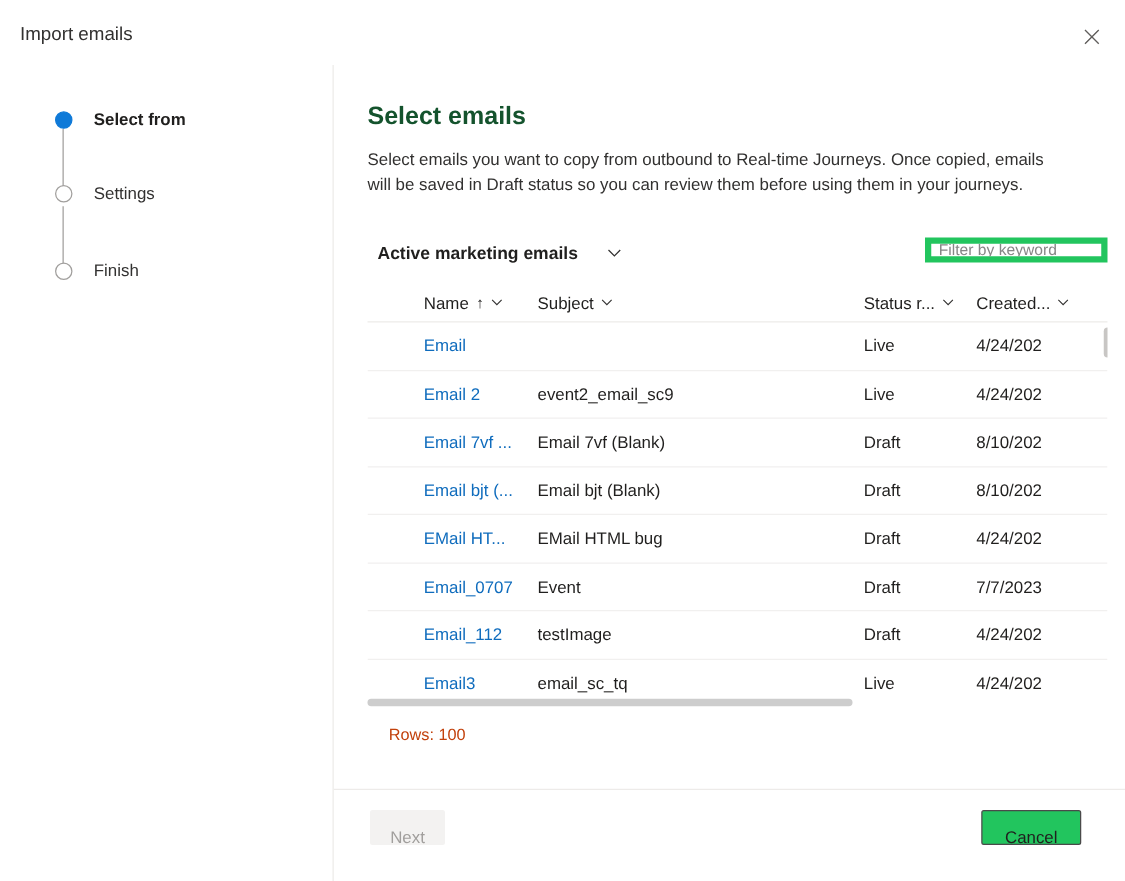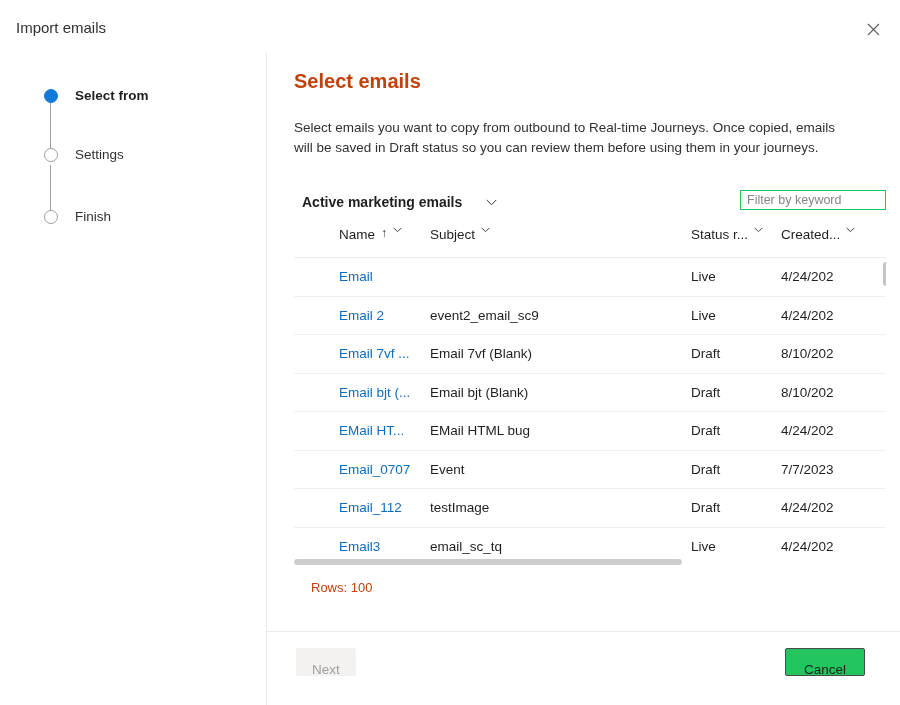--- a/index.html
+++ b/index.html
@@ -115,25 +115,25 @@
   .content {
     position: absolute;
     left: 267px;
     top: 0;
     width: 633px;
     height: 653px;
   }
   .page-title {
     position: absolute;
     left: 27px;
-    top: 16px;
+    top: 28px;
     font-size: 20px;
     line-height: 26px;
     font-weight: 600;
-    color: #c2410c;
+    color: #14532d;
   }
   .page-desc {
     position: absolute;
     left: 27px;
     top: 66px;
     width: 545px;
     font-size: 13.5px;
     line-height: 20px;
     color: #323130;
   }
@@ -168,21 +168,21 @@
     display: inline-flex;
     align-items: center;
   }
   .filter-input {
     position: absolute;
     right: 0;
     top: -1px;
     width: 146px;
     height: 20px;
     box-sizing: border-box;
-    border: 1px solid #22c55e;
+    border: 5px solid #22c55e;
     background: #ffffff;
     padding: 0 6px;
     font-family: "Liberation Sans", sans-serif;
     font-size: 12.5px;
     color: #0f766e;
     outline: none;
     border-radius: 0;
   }
   .filter-input::placeholder { color: #868686; opacity: 1; }
 
@@ -196,21 +196,21 @@
   .grid-headrow {
     position: relative;
     height: 30px;
     border-bottom: 1px solid #edebe9;
   }
   .grid-head-cell {
     position: absolute;
     top: 0;
     height: 30px;
     display: flex;
-    align-items: flex-start;
+    align-items: center;
     font-size: 13.5px;
     color: #201f1e;
     cursor: pointer;
     white-space: nowrap;
   }
   .sort-arrow {
     margin-left: 6px;
     font-size: 12px;
     line-height: 12px;
     color: #201f1e;

